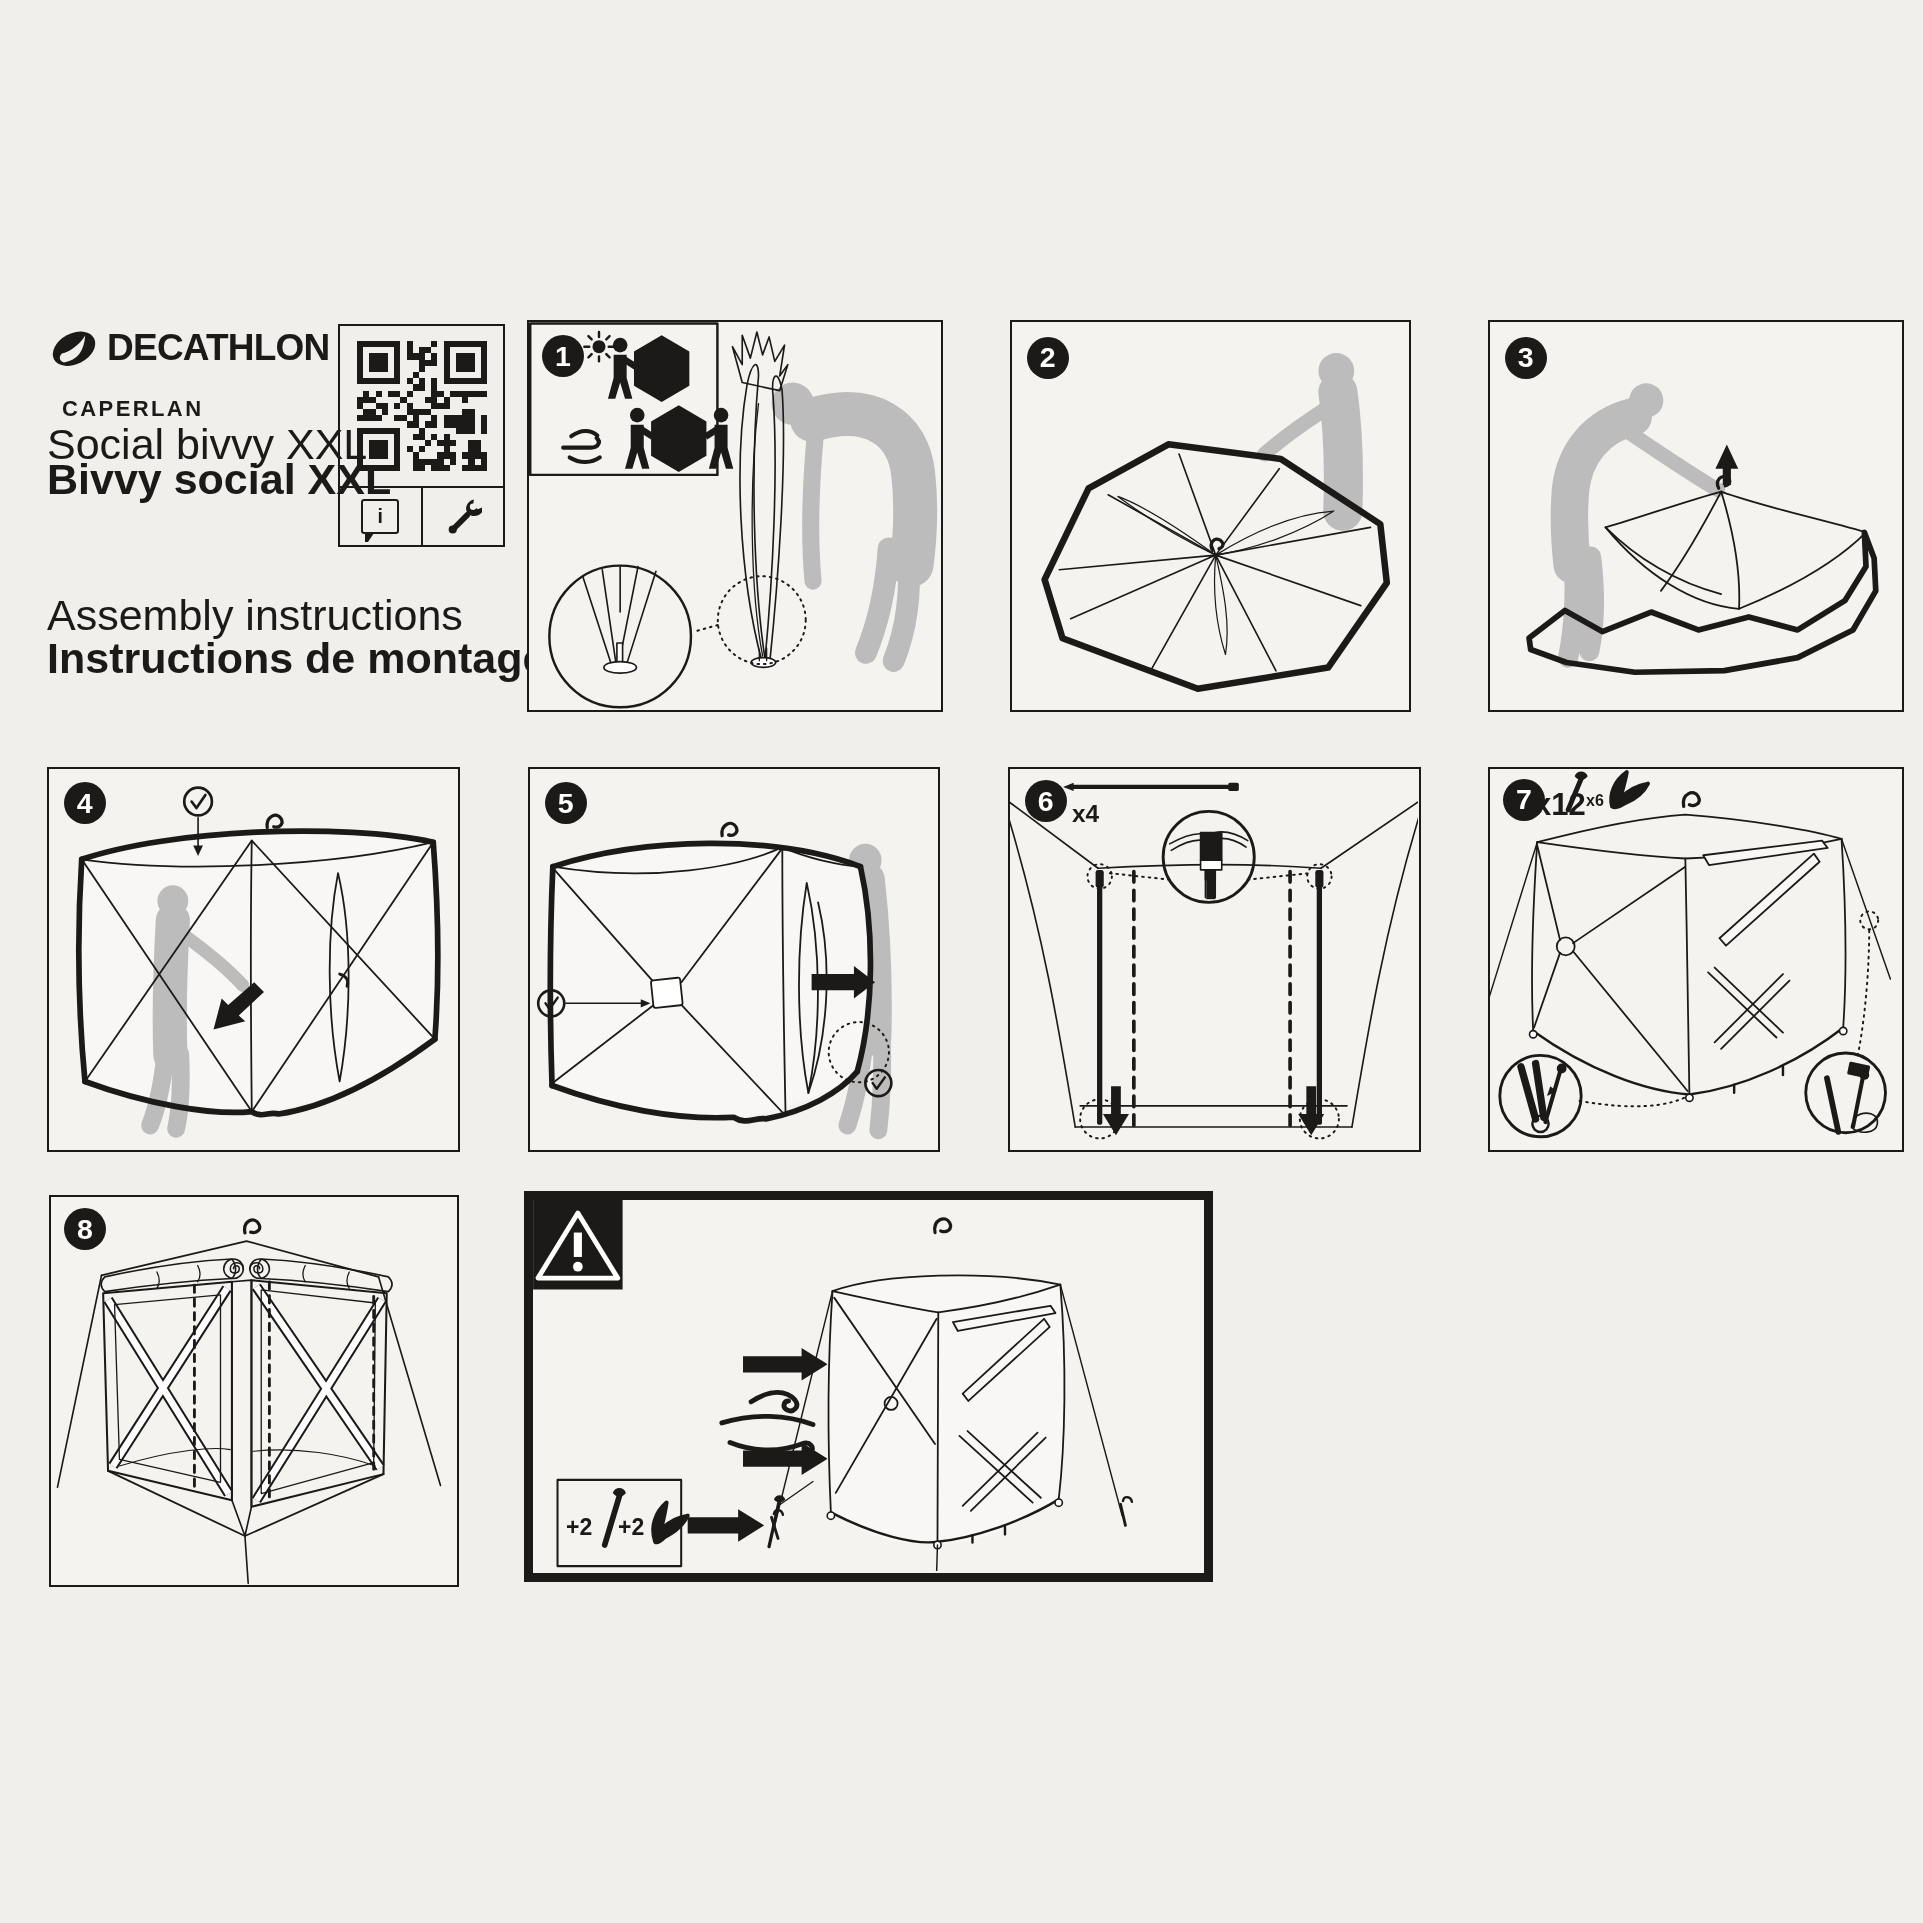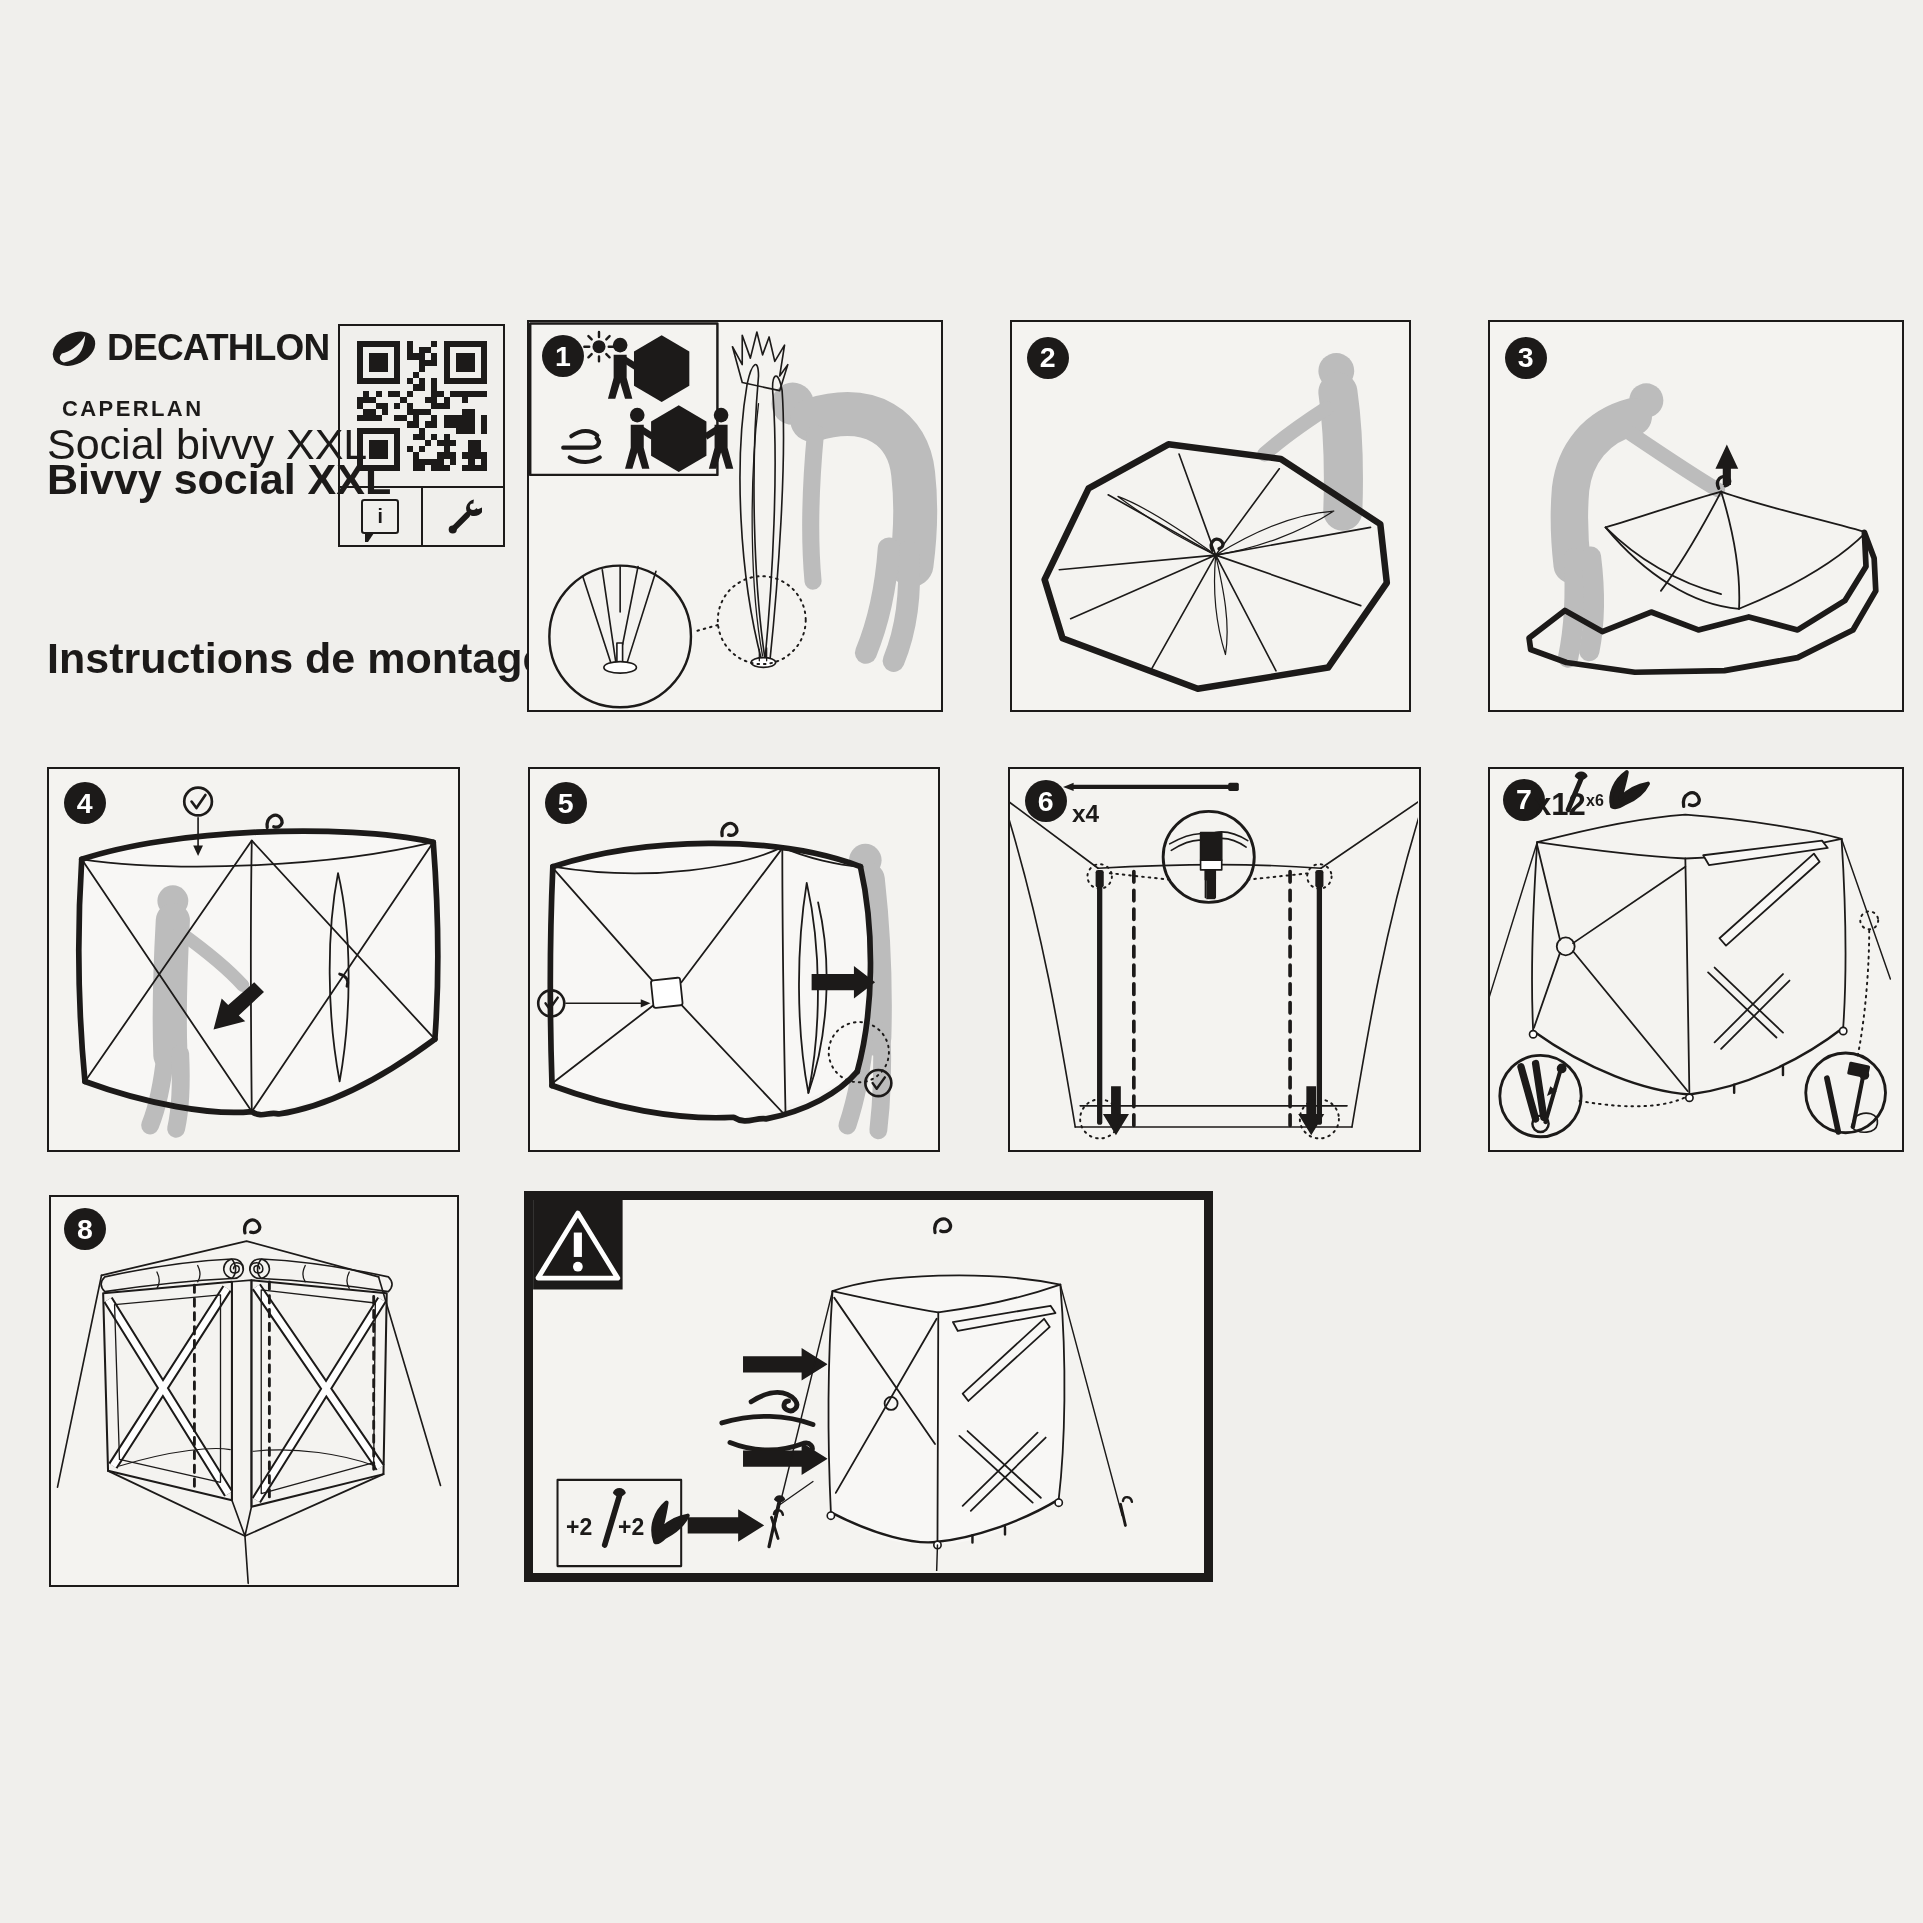--- a/index.html
+++ b/index.html
@@ -49,20 +49,21 @@
       <g transform="translate(31,27) rotate(-28)">
         <ellipse rx="28" ry="19" fill="#1c1a19"></ellipse>
         <path d="M-19,9 C-3,15 10,8 20,-8 C8,-1 -7,1 -16,-2 C-22,0 -23,5 -19,9 Z" fill="#f0efec"></path>
       </g>
     </svg>
     <span class="brandname">DECATHLON</span>
   </div>
   <div class="abs subbrand" style="left:50px;top:396px;margin-left:12px;">CAPERLAN</div>
   <div class="abs prodline" style="left:47px;top:423px;text-align:right;">Social bivvy XXL</div>
   <div class="abs prodline bold" style="left:47px;top:442px;margin-top:16px;">Bivvy social XXL</div>
+  <div class="abs prodline" style="left:47px;top:594px;">Assembly instructions</div>
   <div class="abs prodline bold" style="left:47px;top:637px;">Instructions de montage</div>
 
   <div class="qrbox">
     <div class="qrcode">
       <svg width="130" height="130" viewBox="0 0 21 21" shape-rendering="crispEdges" fill="#1c1a19">
           <rect x="0" y="0" width="1" height="1"></rect>
           <rect x="1" y="0" width="1" height="1"></rect>
           <rect x="2" y="0" width="1" height="1"></rect>
           <rect x="3" y="0" width="1" height="1"></rect>
           <rect x="4" y="0" width="1" height="1"></rect>

